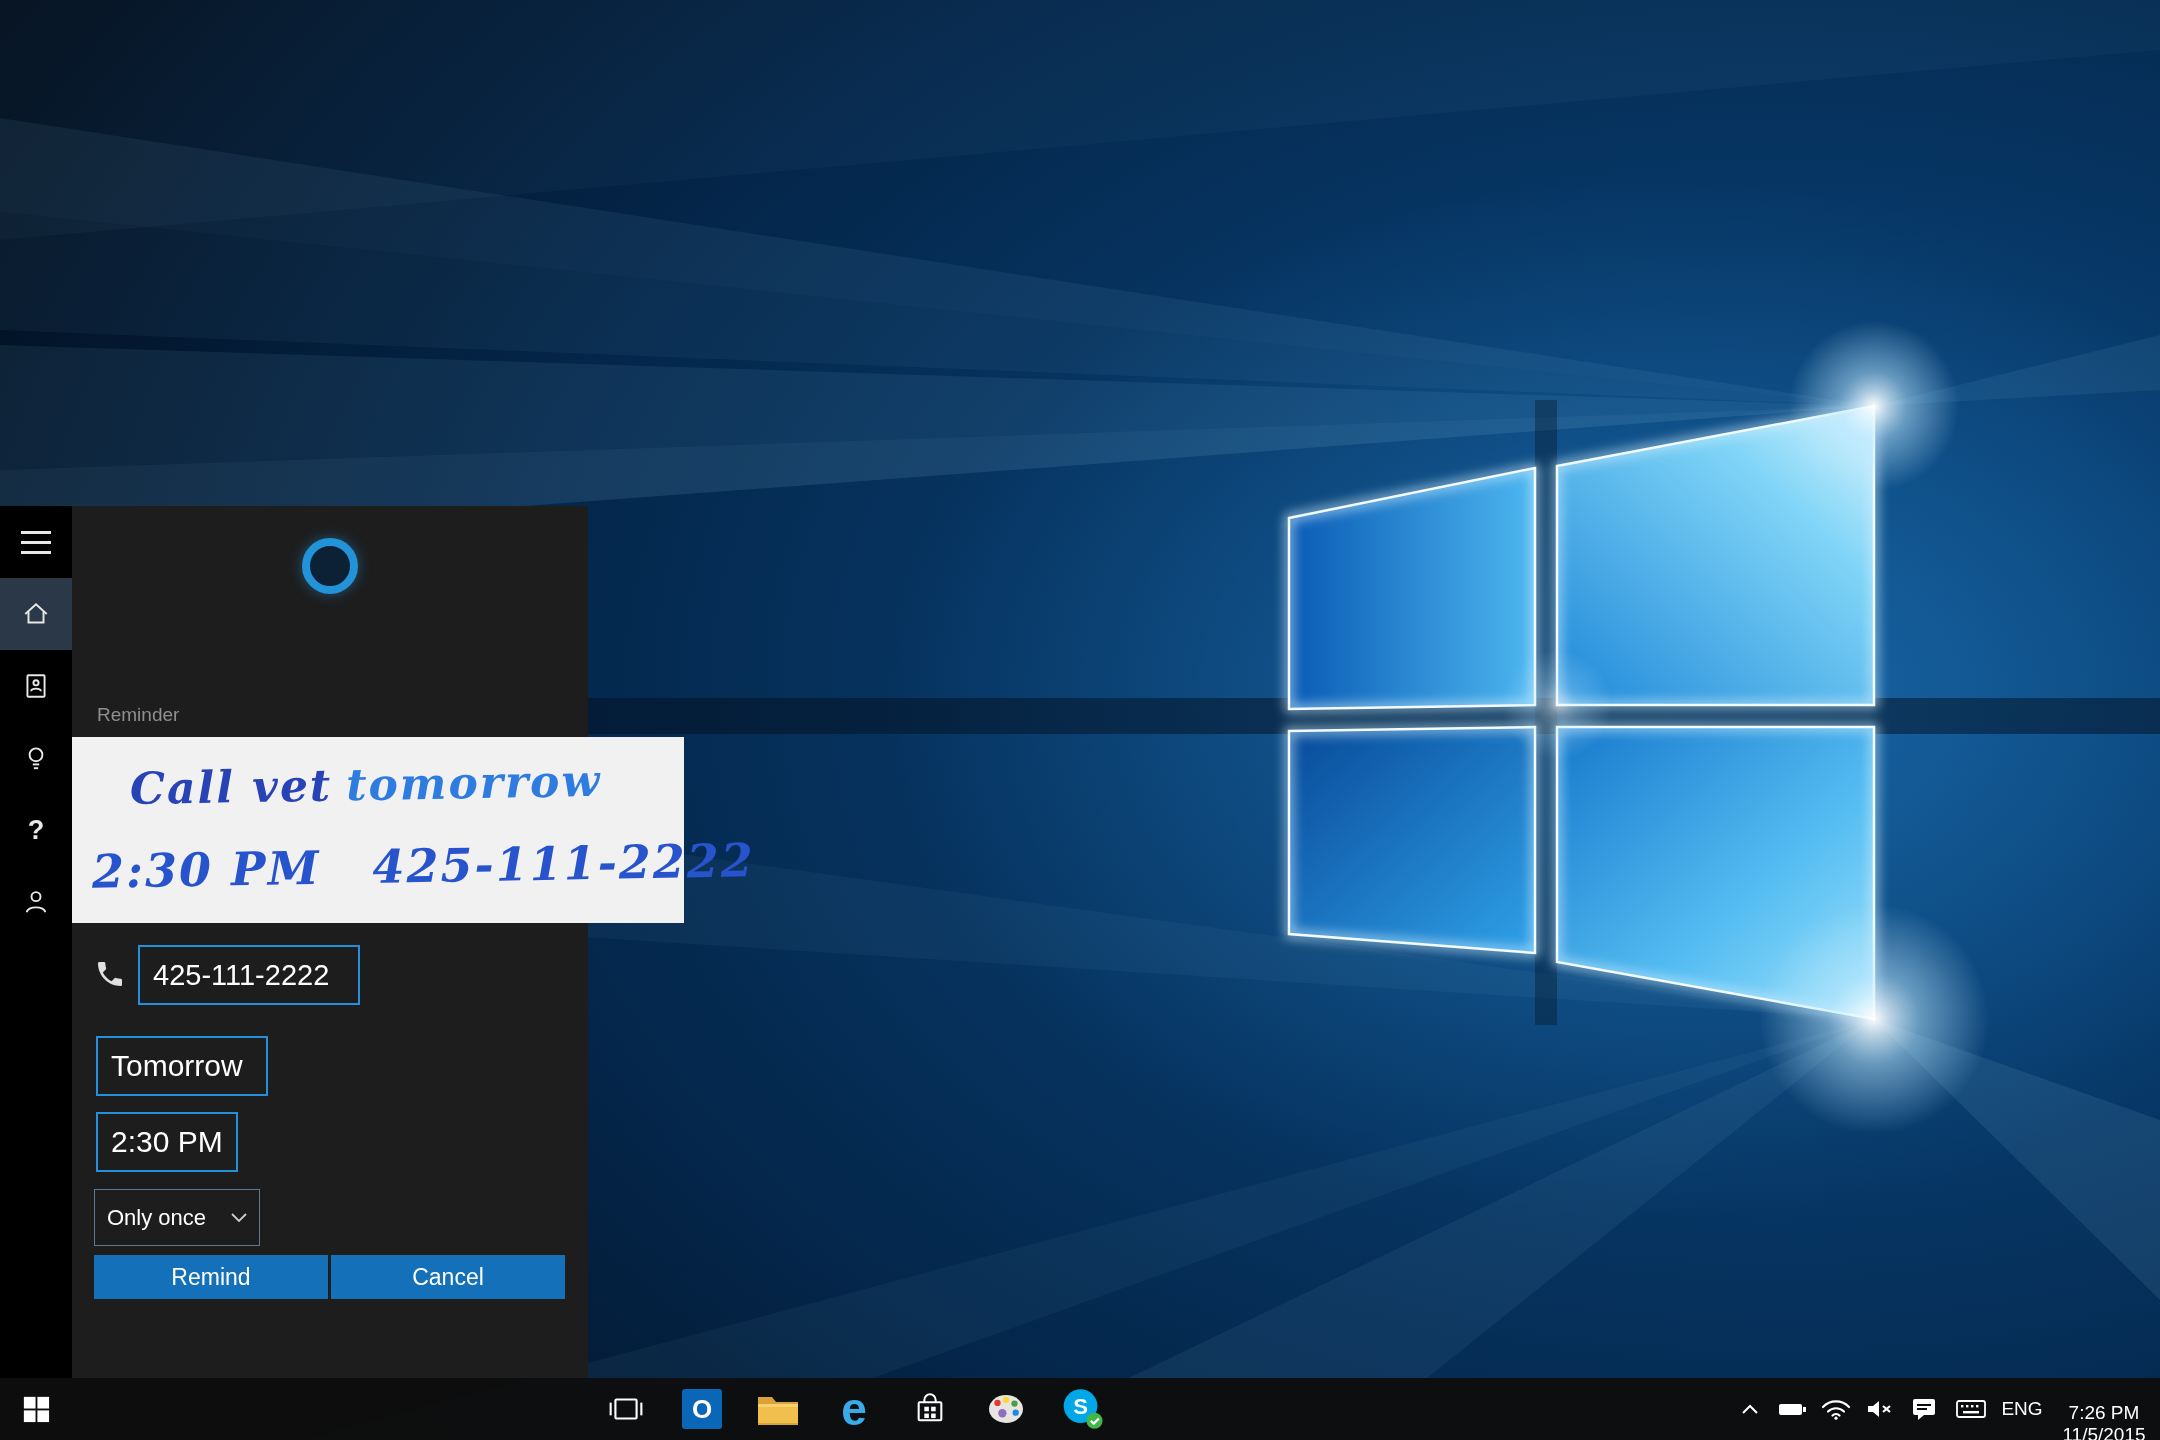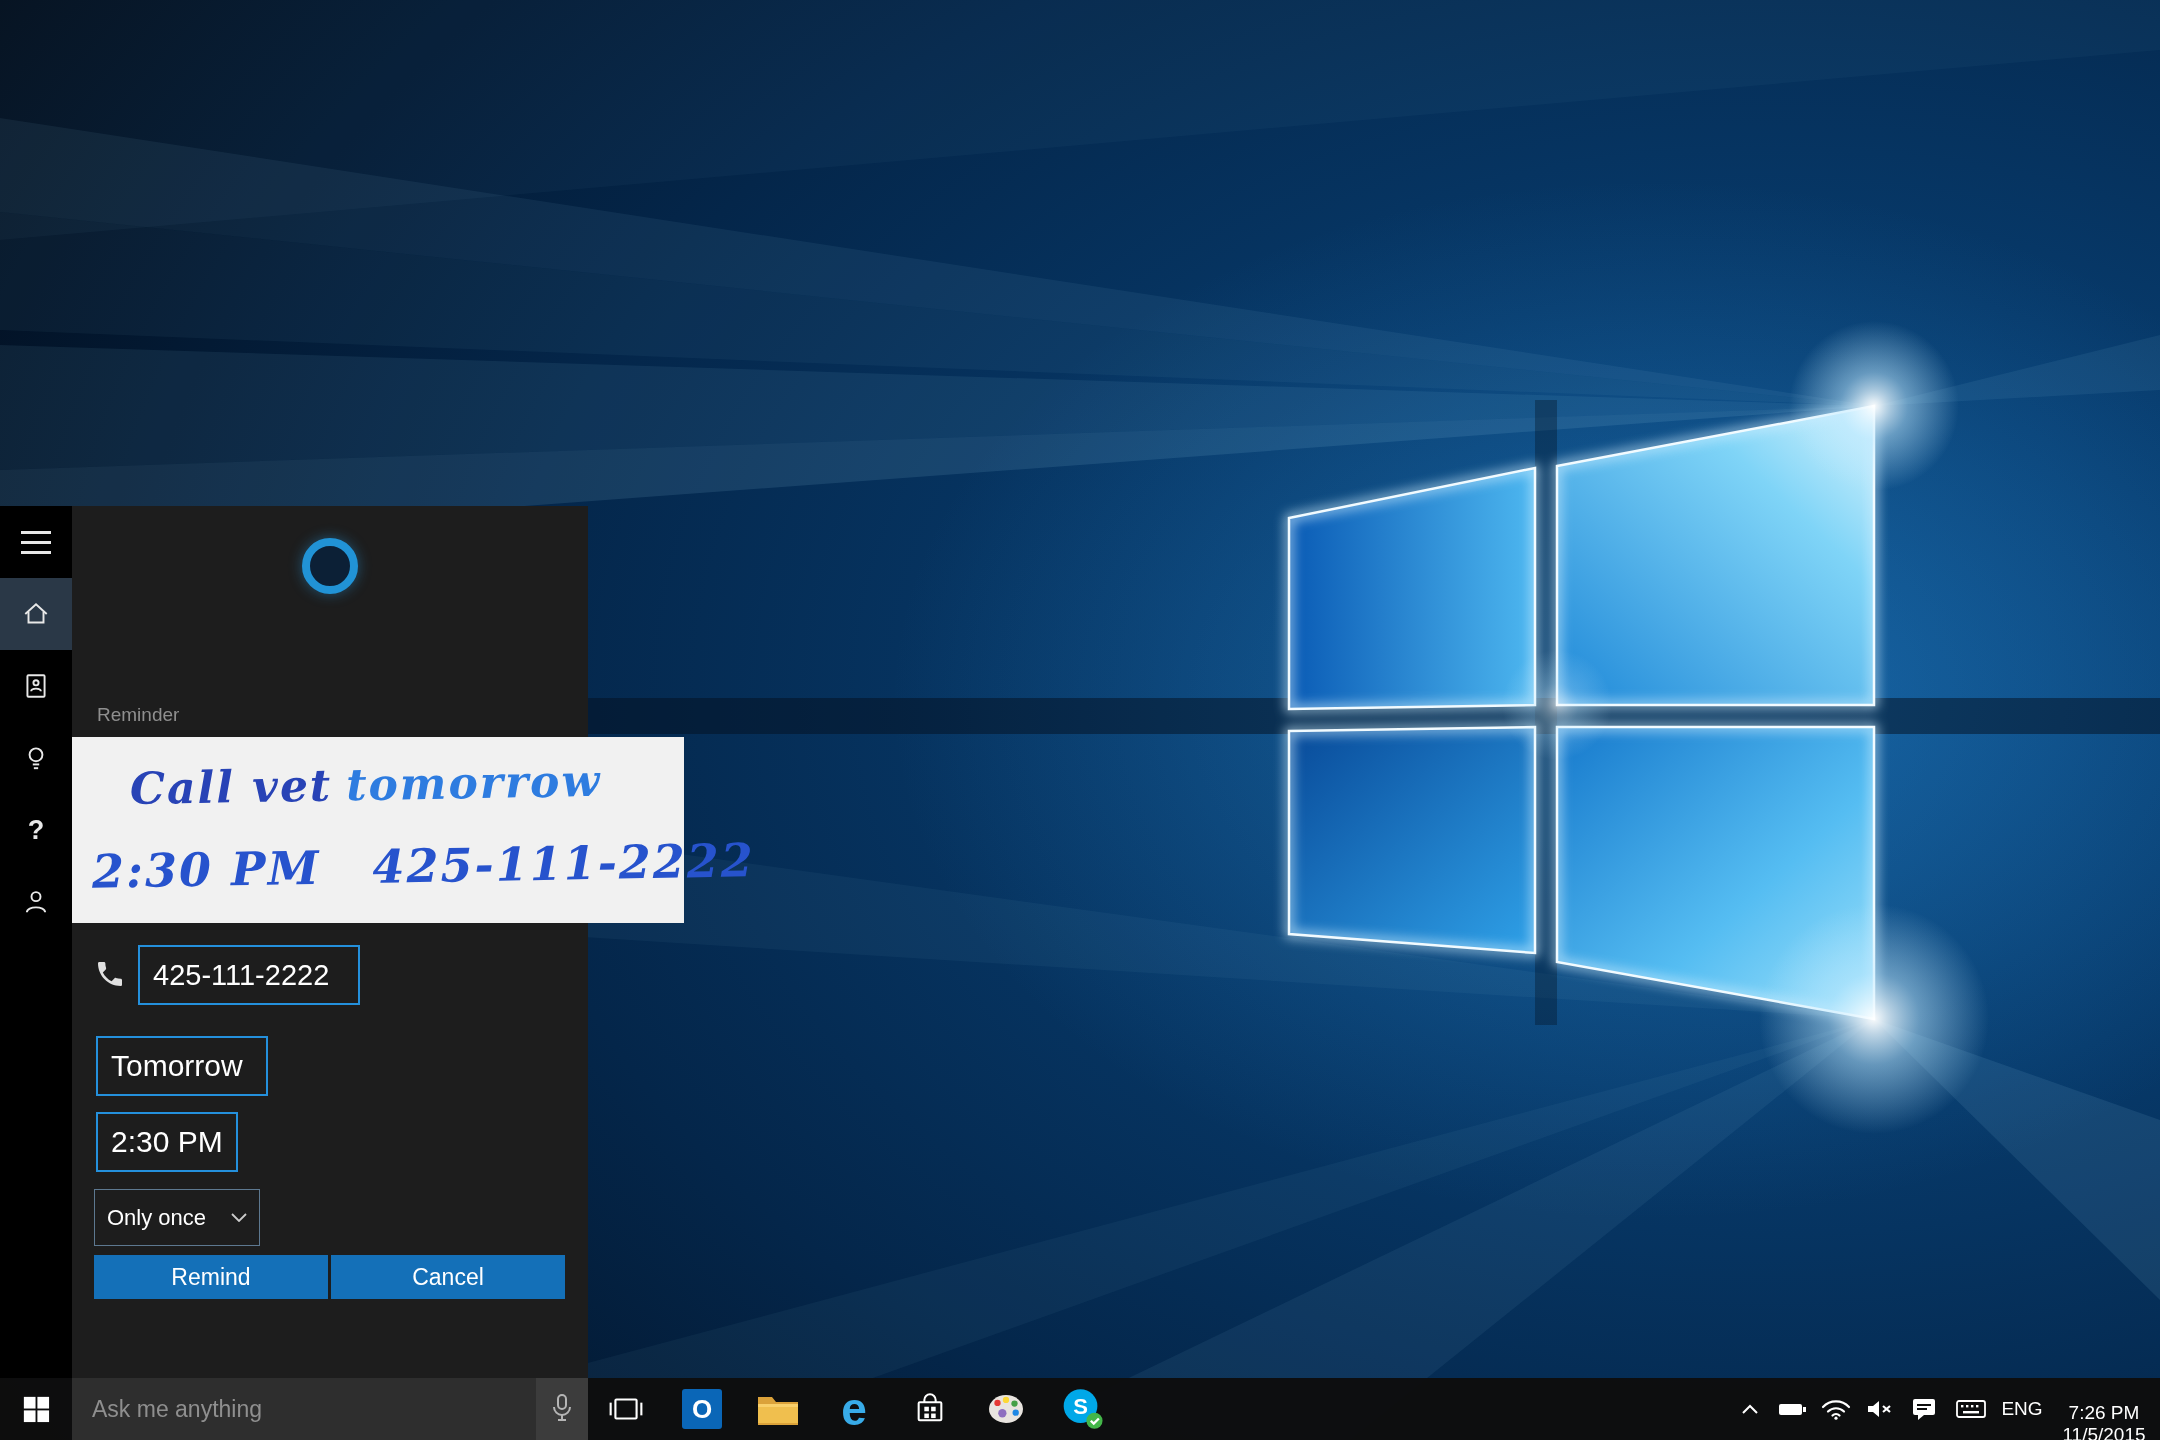--- a/index.html
+++ b/index.html
@@ -234,31 +234,20 @@
       <span>Only once</span>
       <svg width="16" height="9" viewBox="0 0 16 9" fill="none" stroke="#cccccc" stroke-width="1.8">
         <polyline points="1,1 8,8 15,1"></polyline>
       </svg>
     </div>
 
     <button class="btn btn-remind">Remind</button>
     <button class="btn btn-cancel">Cancel</button>
   </div>
 
-  <div class="search-box">
-    <input type="text" placeholder="Ask me anything" style="">
-    <div class="mic-button">
-      <svg width="24" height="32" viewBox="0 0 24 32" fill="none" stroke="#b5b5b5" stroke-width="2">
-        <rect x="8" y="2" width="8" height="14" rx="4"></rect>
-        <path d="M4 14 a8 8 0 0 0 16 0"></path>
-        <line x1="12" y1="22" x2="12" y2="27"></line>
-        <line x1="8" y1="27" x2="16" y2="27"></line>
-      </svg>
-    </div>
-  </div>
 
   <div class="taskbar">
     <div class="start-button">
       <svg width="28" height="28" viewBox="0 0 30 30" fill="#ffffff">
         <rect x="2" y="2" width="12.5" height="12.5"></rect>
           <rect x="16.5" y="2" width="12.5" height="12.5"></rect>
         <rect x="2" y="16.5" width="12.5" height="12.5"></rect>
           <rect x="16.5" y="16.5" width="12.5" height="12.5"></rect>
       </svg>
     </div>

